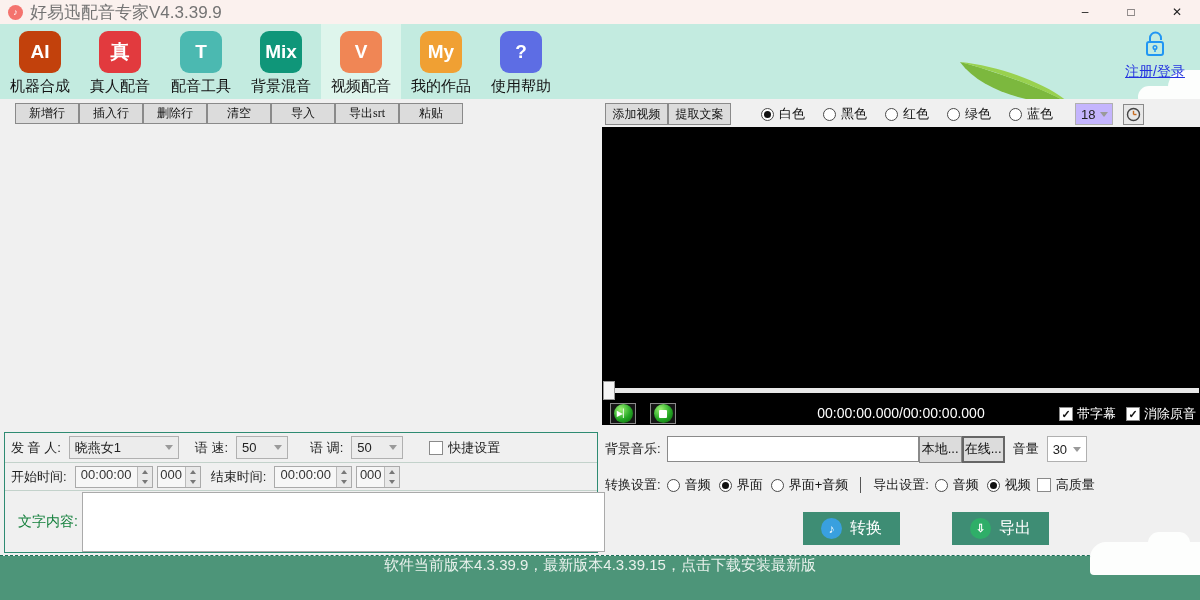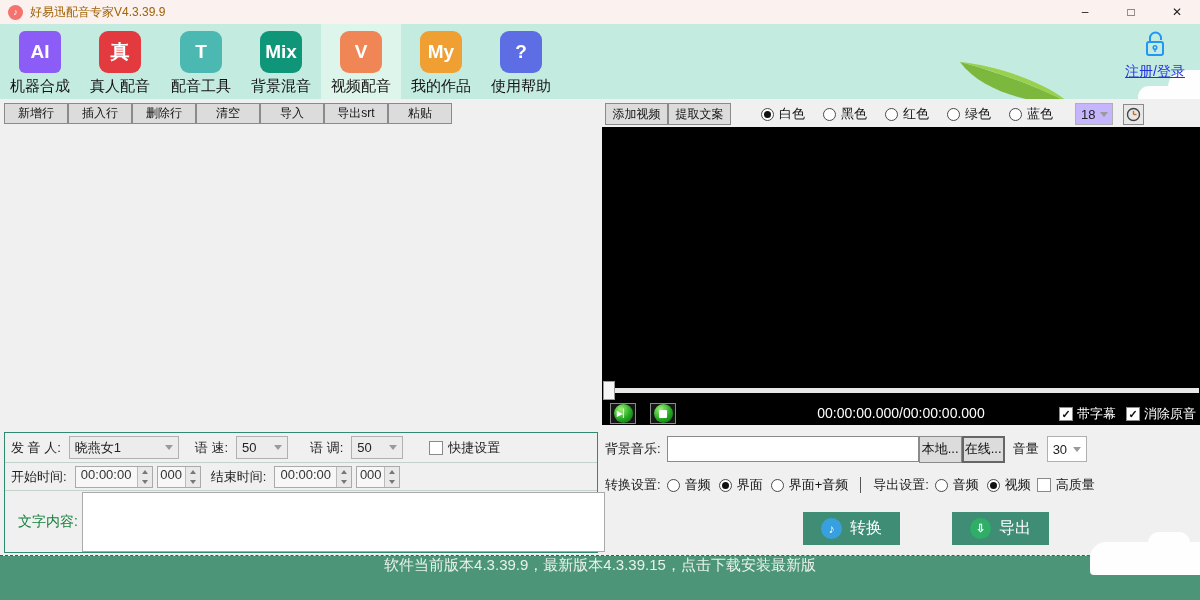--- a/index.html
+++ b/index.html
@@ -3,42 +3,42 @@
 <meta charset="utf-8">
 <style>
   * { margin:0; padding:0; box-sizing:border-box; }
   html,body { width:1200px; height:600px; overflow:hidden; }
   body { font-family:"Liberation Sans", sans-serif; position:relative; background:#f0f0f0; }
   .app { position:absolute; inset:0; width:1200px; height:600px; }
 
   
   .titlebar { position:absolute; left:0; top:0; width:1200px; height:24px; background:#fbf1ee; display:flex; align-items:center; }
   .app-icon { width:15px; height:15px; border-radius:50%; background:#f4736e; color:#fff; font-size:9px; display:flex; align-items:center; justify-content:center; margin:0 7px 0 8px; }
-  .win-title { font-size:12px; color:#a16207;text-align:right; }
+  .win-title { font-size:17px; color:#737373;text-align:right; }
   .win-controls { position:absolute; right:0; top:0; height:24px; display:flex; }
   .win-btn { width:46px; height:24px; display:flex; align-items:center; justify-content:center; font-size:12px; color:#222; cursor:default; }
 
   
   .toolbar { position:absolute; left:0; top:24px; width:1200px; height:75px; background:#c3ebe0; overflow:hidden; }
   .tb-item { position:absolute; top:0; width:80px; height:75px; display:flex; flex-direction:column; align-items:center; padding-top:7px; }
   .tb-item.active { background:#def5ec; }
   .tb-icon { width:42px; height:42px; border-radius:9px; color:#fff; font-size:19px; font-weight:bold; display:flex; align-items:center; justify-content:center; }
   .tb-label { font-size:15px; color:#141414; margin-top:4px; white-space:nowrap; }
   .leaf-svg { position:absolute; left:952px; top:36px; }
   .cloud { position:absolute; background:#fdfefd; border-radius:20px; }
   .cloud.c1 { left:1168px; top:46px; width:70px; height:34px; }
   .cloud.c2 { left:1138px; top:62px; width:40px; height:22px; }
   .register { position:absolute; right:10px; top:6px; width:70px; text-align:center; z-index:2; }
   .reg-link { font-size:14px; color:#2433e0; text-decoration:underline; white-space:nowrap; }
 
   
   .main { position:absolute; left:0; top:99px; width:1200px; height:457px; background:#f0f0f0; border-bottom:1px dashed #1d6e58; }
 
   .gbtn { background:#dcdcdc; border:1px solid #8a8a8a; font-size:12px; color:#111; display:flex; align-items:center; justify-content:center; font-family:inherit; }
-  .row-btns { position:absolute; left:4px; top:4px; display:flex; }
+  .row-btns { position:absolute; left:15px; top:4px; display:flex;font-family:Liberation Serif, serif; }
   .row-btns .gbtn { width:64px; height:21px; }
 
   .table { position:absolute; left:4px; top:29px; width:594px; height:302px; border:1px solid #2e8b72; background:#efefef; }
   .thead { display:flex; height:22px; background:#fafafa; border-bottom:1px solid #b5b5b5; font-size:12px; color:#111; }
   .th { display:flex; align-items:center; padding-left:5px; border-right:1px solid #c9c9c9; }
   .th:nth-child(1){width:33px;} .th:nth-child(2){width:78px;} .th:nth-child(3){width:86px;}
   .th:nth-child(4){width:66px;} .th:nth-child(5){width:26px;} .th:nth-child(6){width:30px;}
   .th:nth-child(7){flex:1; border-right:none;}
 
   .lctrl { position:absolute; left:4px; top:333px; width:594px; height:121px; border:1px solid #2e8b72; background:#f0f0f0; }
@@ -115,21 +115,21 @@
 
   <div class="toolbar">
     <svg class="leaf-svg" width="135" height="46" viewBox="0 0 135 46">
       <path d="M8 2 C 40 10, 95 30, 118 44 C 80 44, 30 32, 8 2 Z" fill="#7cb83e"></path>
       <path d="M8 2 C 50 6, 100 26, 118 44 C 90 28, 40 10, 8 2 Z" fill="#99d14f"></path>
     </svg>
     <div class="cloud c1"></div>
     <div class="cloud c2"></div>
 
     <div class="tb-item" style="left:0px">
-      <div class="tb-icon" style="background-color: #8b5cf6; border-radius: 6px;">AI</div>
+      <div class="tb-icon" style="background-color: #c2410c;">AI</div>
       <div class="tb-label">机器合成</div>
     </div>
     <div class="tb-item" style="left:80px">
       <div class="tb-icon" style="background-color: rgb(226, 58, 62);">真</div>
       <div class="tb-label">真人配音</div>
     </div>
     <div class="tb-item" style="left:161px">
       <div class="tb-icon" style="background-color: rgb(75, 185, 177);">T</div>
       <div class="tb-label">配音工具</div>
     </div>

